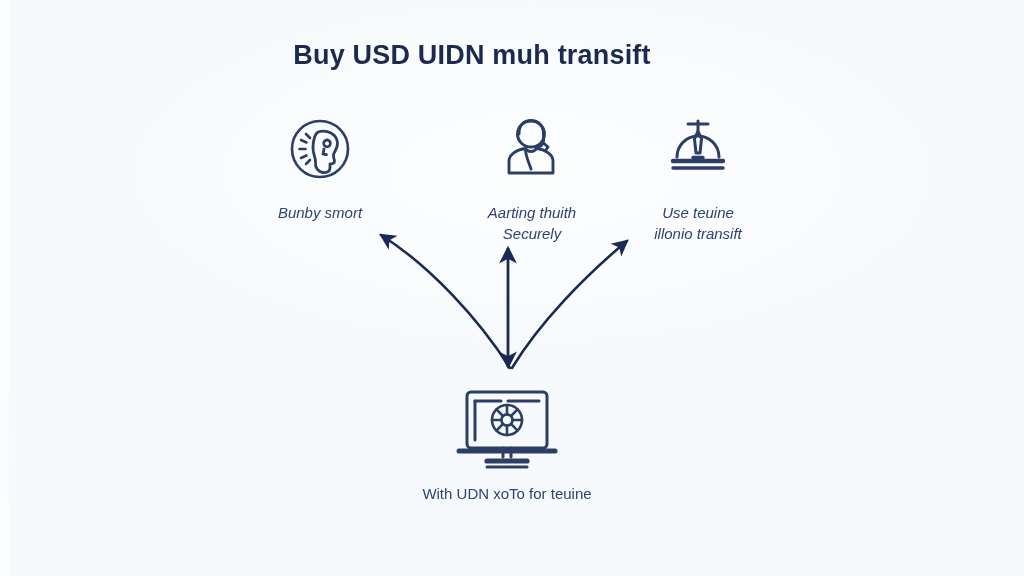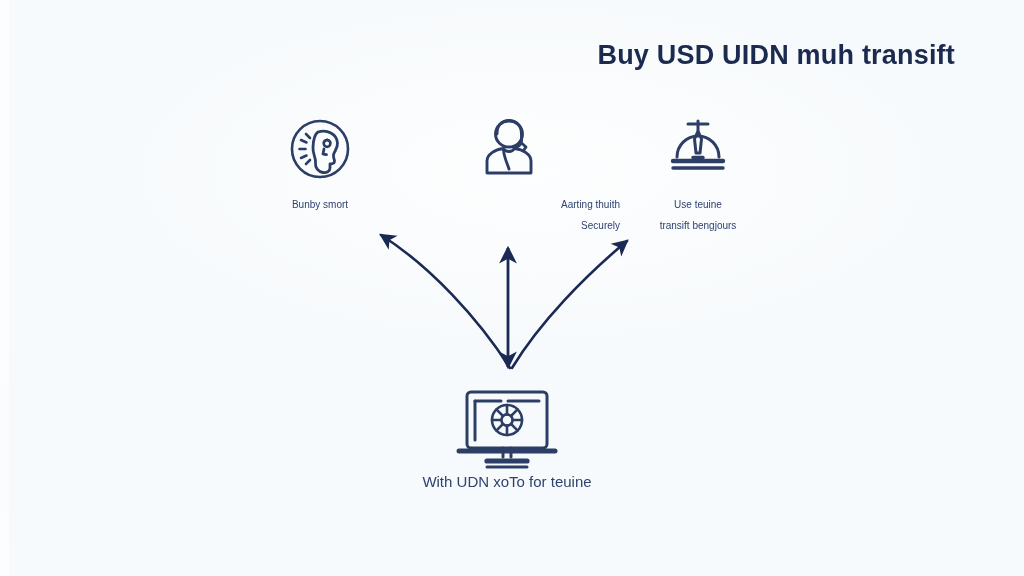--- a/index.html
+++ b/index.html
@@ -30,24 +30,24 @@
     inset: 0;
     background:
       radial-gradient(ellipse 60% 45% at 52% 30%, rgba(255,255,255,0.75), rgba(255,255,255,0) 70%),
       radial-gradient(ellipse 40% 30% at 18% 78%, rgba(246,250,252,0.9), rgba(247,250,252,0) 70%);
     pointer-events: none;
   }
 
   
   #title {
     position: absolute;
-    left: 11px;
+    left: 0;
     top: 40px;
     width: 944px;
-    text-align: right;
+    text-align: center;
     font-size: 27px;
     font-weight: bold;
     letter-spacing: 0.2px;
     color: #1b2a4e;
     white-space: nowrap;
   }
 
   
   #arrows {
     position: absolute;
@@ -65,50 +65,52 @@
     margin-left: -110px;
     text-align: center;
   }
   .feature .ico {
     height: 74px;
     display: flex;
     align-items: center;
     justify-content: center;
   }
   .feature .cap {
-    margin-top: 8px;
-    font-size: 10px;
+    margin-top: 16px;
+    font-size: 15px;
     line-height: 21px;
     color: #2f4370;
     font-weight: normal;
+    font-style: italic;
   }
   .feature .cap .l2 {
     display: block;
   }
 
   #feature-1 { left: 320px; }
-  #feature-2 { left: 510px; text-align: right; }
+  #feature-2 { left: 532px; }
   #feature-3 { left: 698px; }
 
   
   #hub {
     position: absolute;
     left: 507px;
     top: 388px;
     width: 320px;
     margin-left: -160px;
     text-align: center;
   }
   #hub .ico {
     height: 84px;
     display: flex;
     align-items: center;
     justify-content: center;
   }
   #hub .cap {
+    margin-top: 12px;
     font-size: 15px;
     line-height: 20px;
     color: #2f4370;
     white-space: nowrap;
   }
 
   svg { display: block; overflow: visible; }
 </style>
 </head>
 <body>
@@ -198,21 +200,21 @@
         <g fill="none" stroke="#2c3e66" stroke-linecap="round">
 
           <path d="M 10 44 L 60 44" stroke-width="4.4"></path>
           <path d="M 10 51 L 60 51" stroke-width="3.4"></path>
           <path d="M 30 40.5 L 40 40.5" stroke-width="3.4"></path>
         </g>
       </svg>
     </div>
     <div class="cap">
       <span>Use teuine</span>
-      <span class="l2">transift bengjours</span>
+      <span class="l2">illonio transift</span>
     </div>
   </div>
 
   <div id="hub">
     <div class="ico">
       <svg width="112" height="82" viewBox="0 0 112 82">
         <g fill="none" stroke="#2c3e66" stroke-width="3" stroke-linejoin="round" stroke-linecap="round">
 
           <rect x="16" y="3" width="80" height="56" rx="4"></rect>
 

